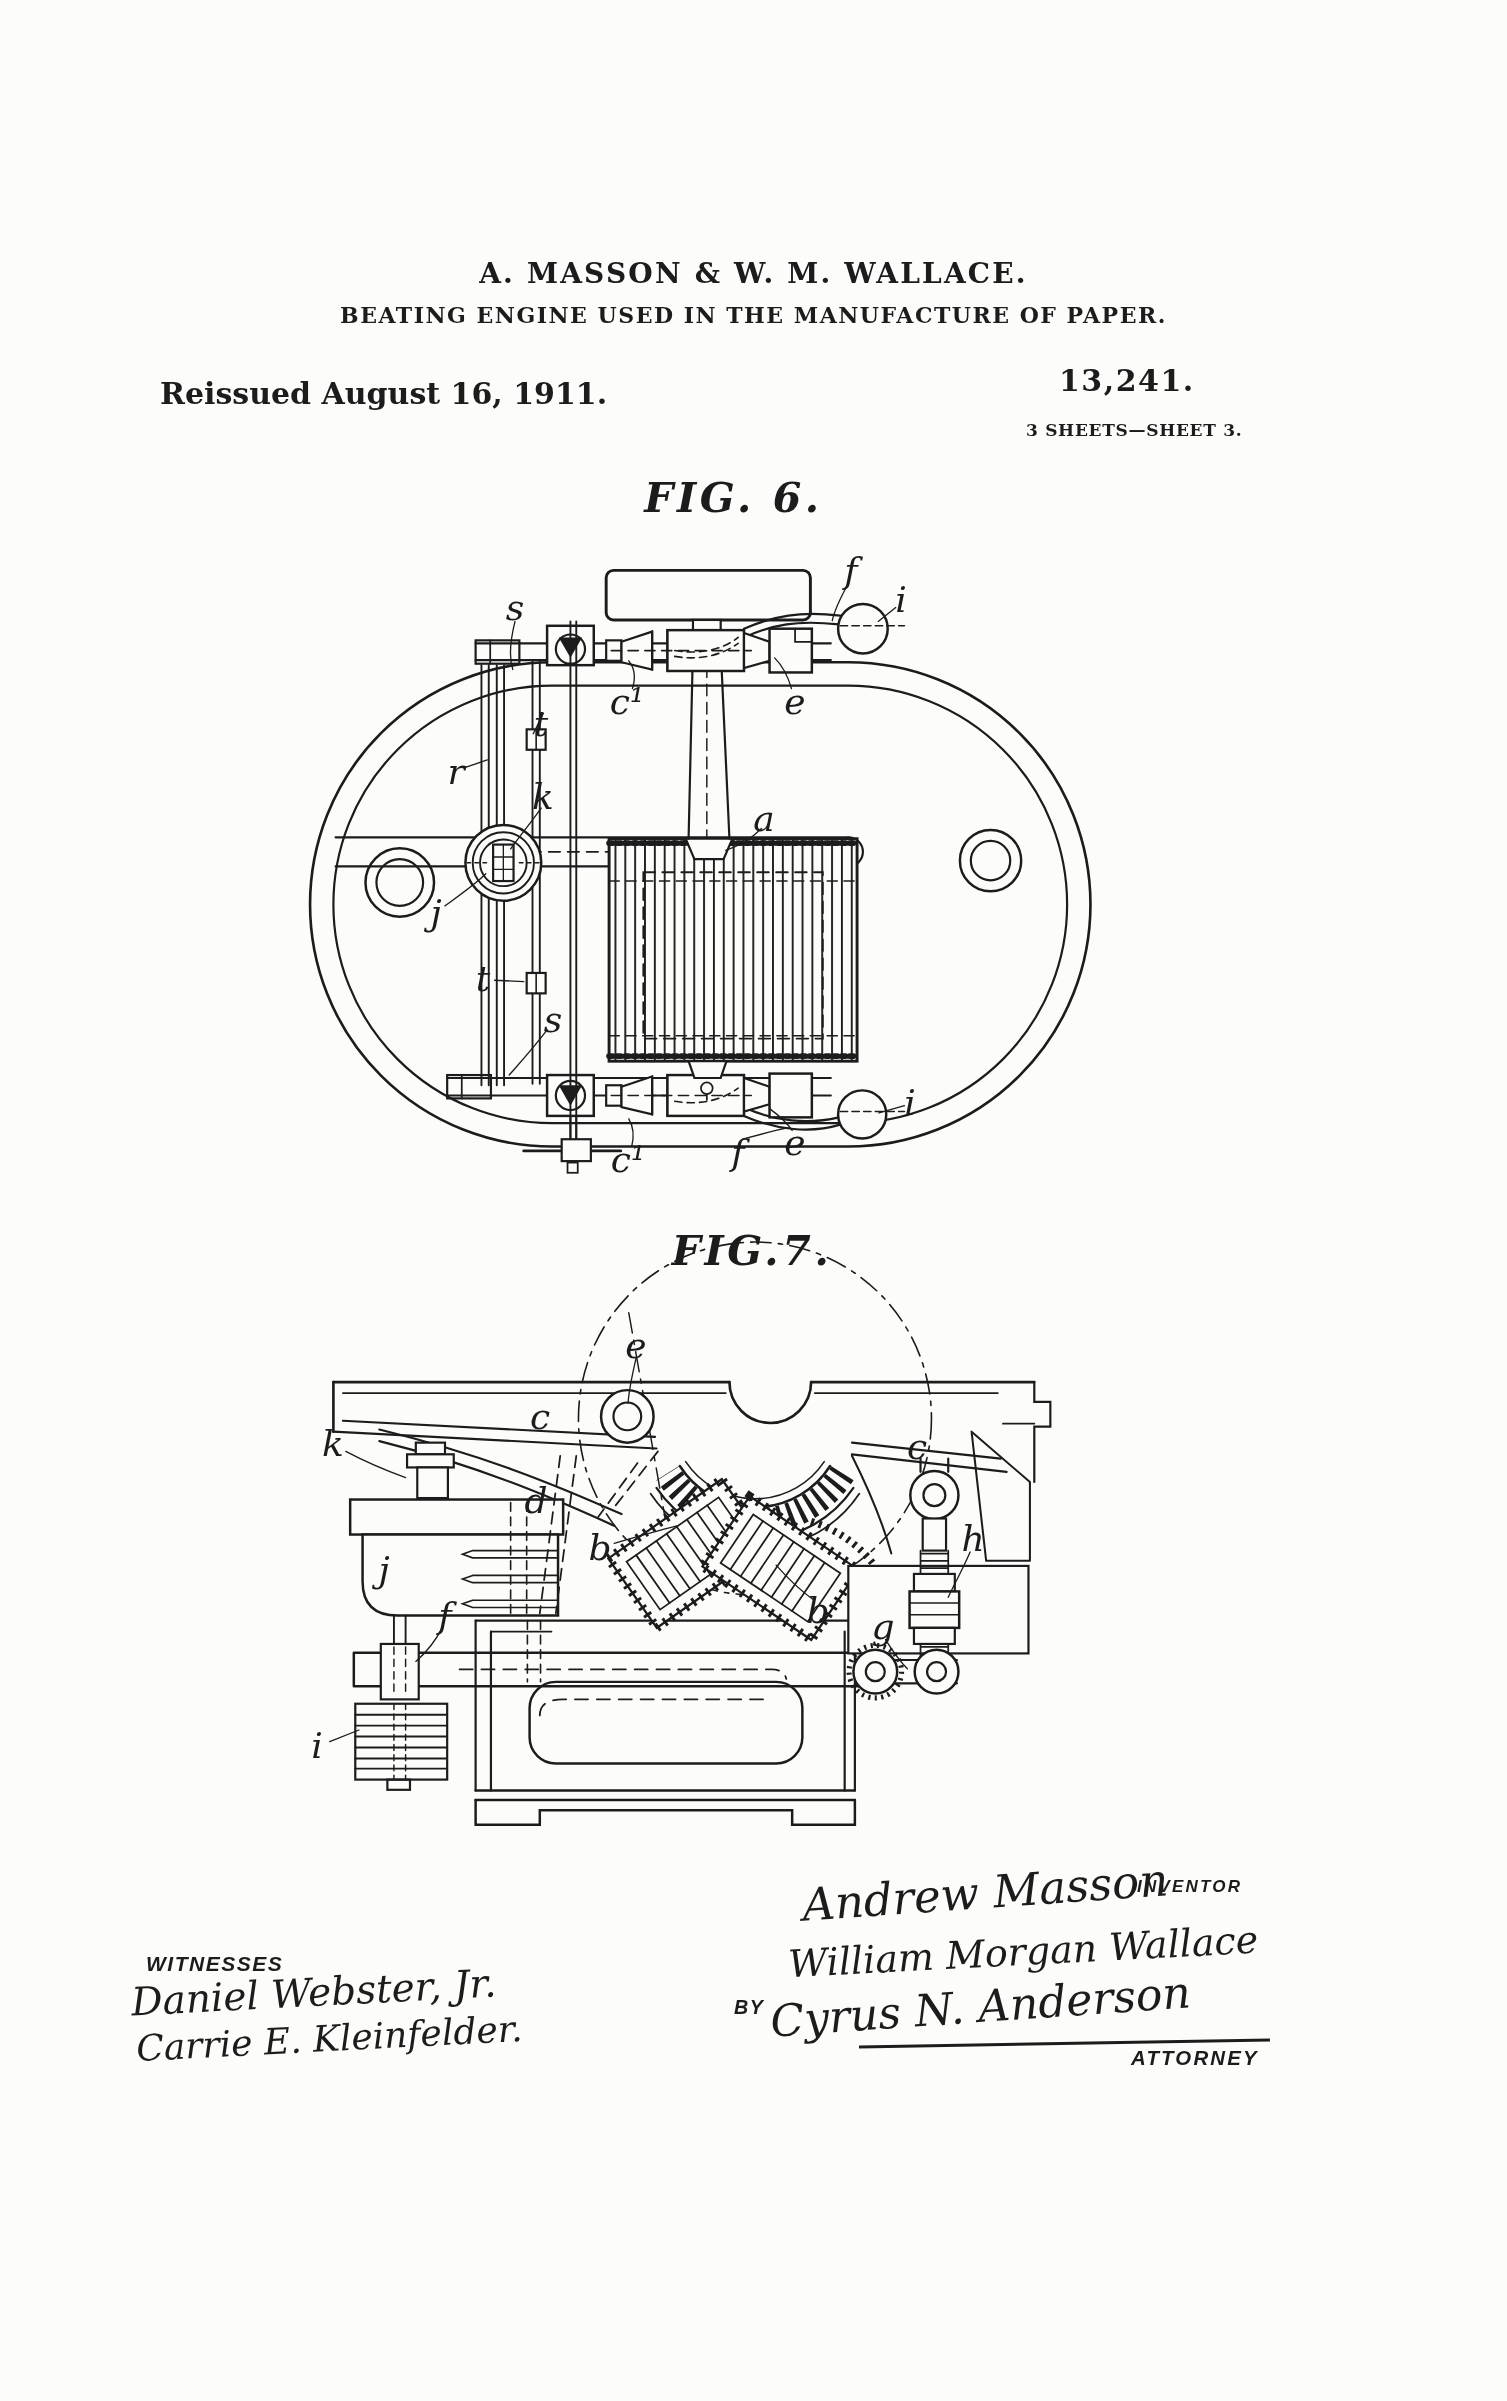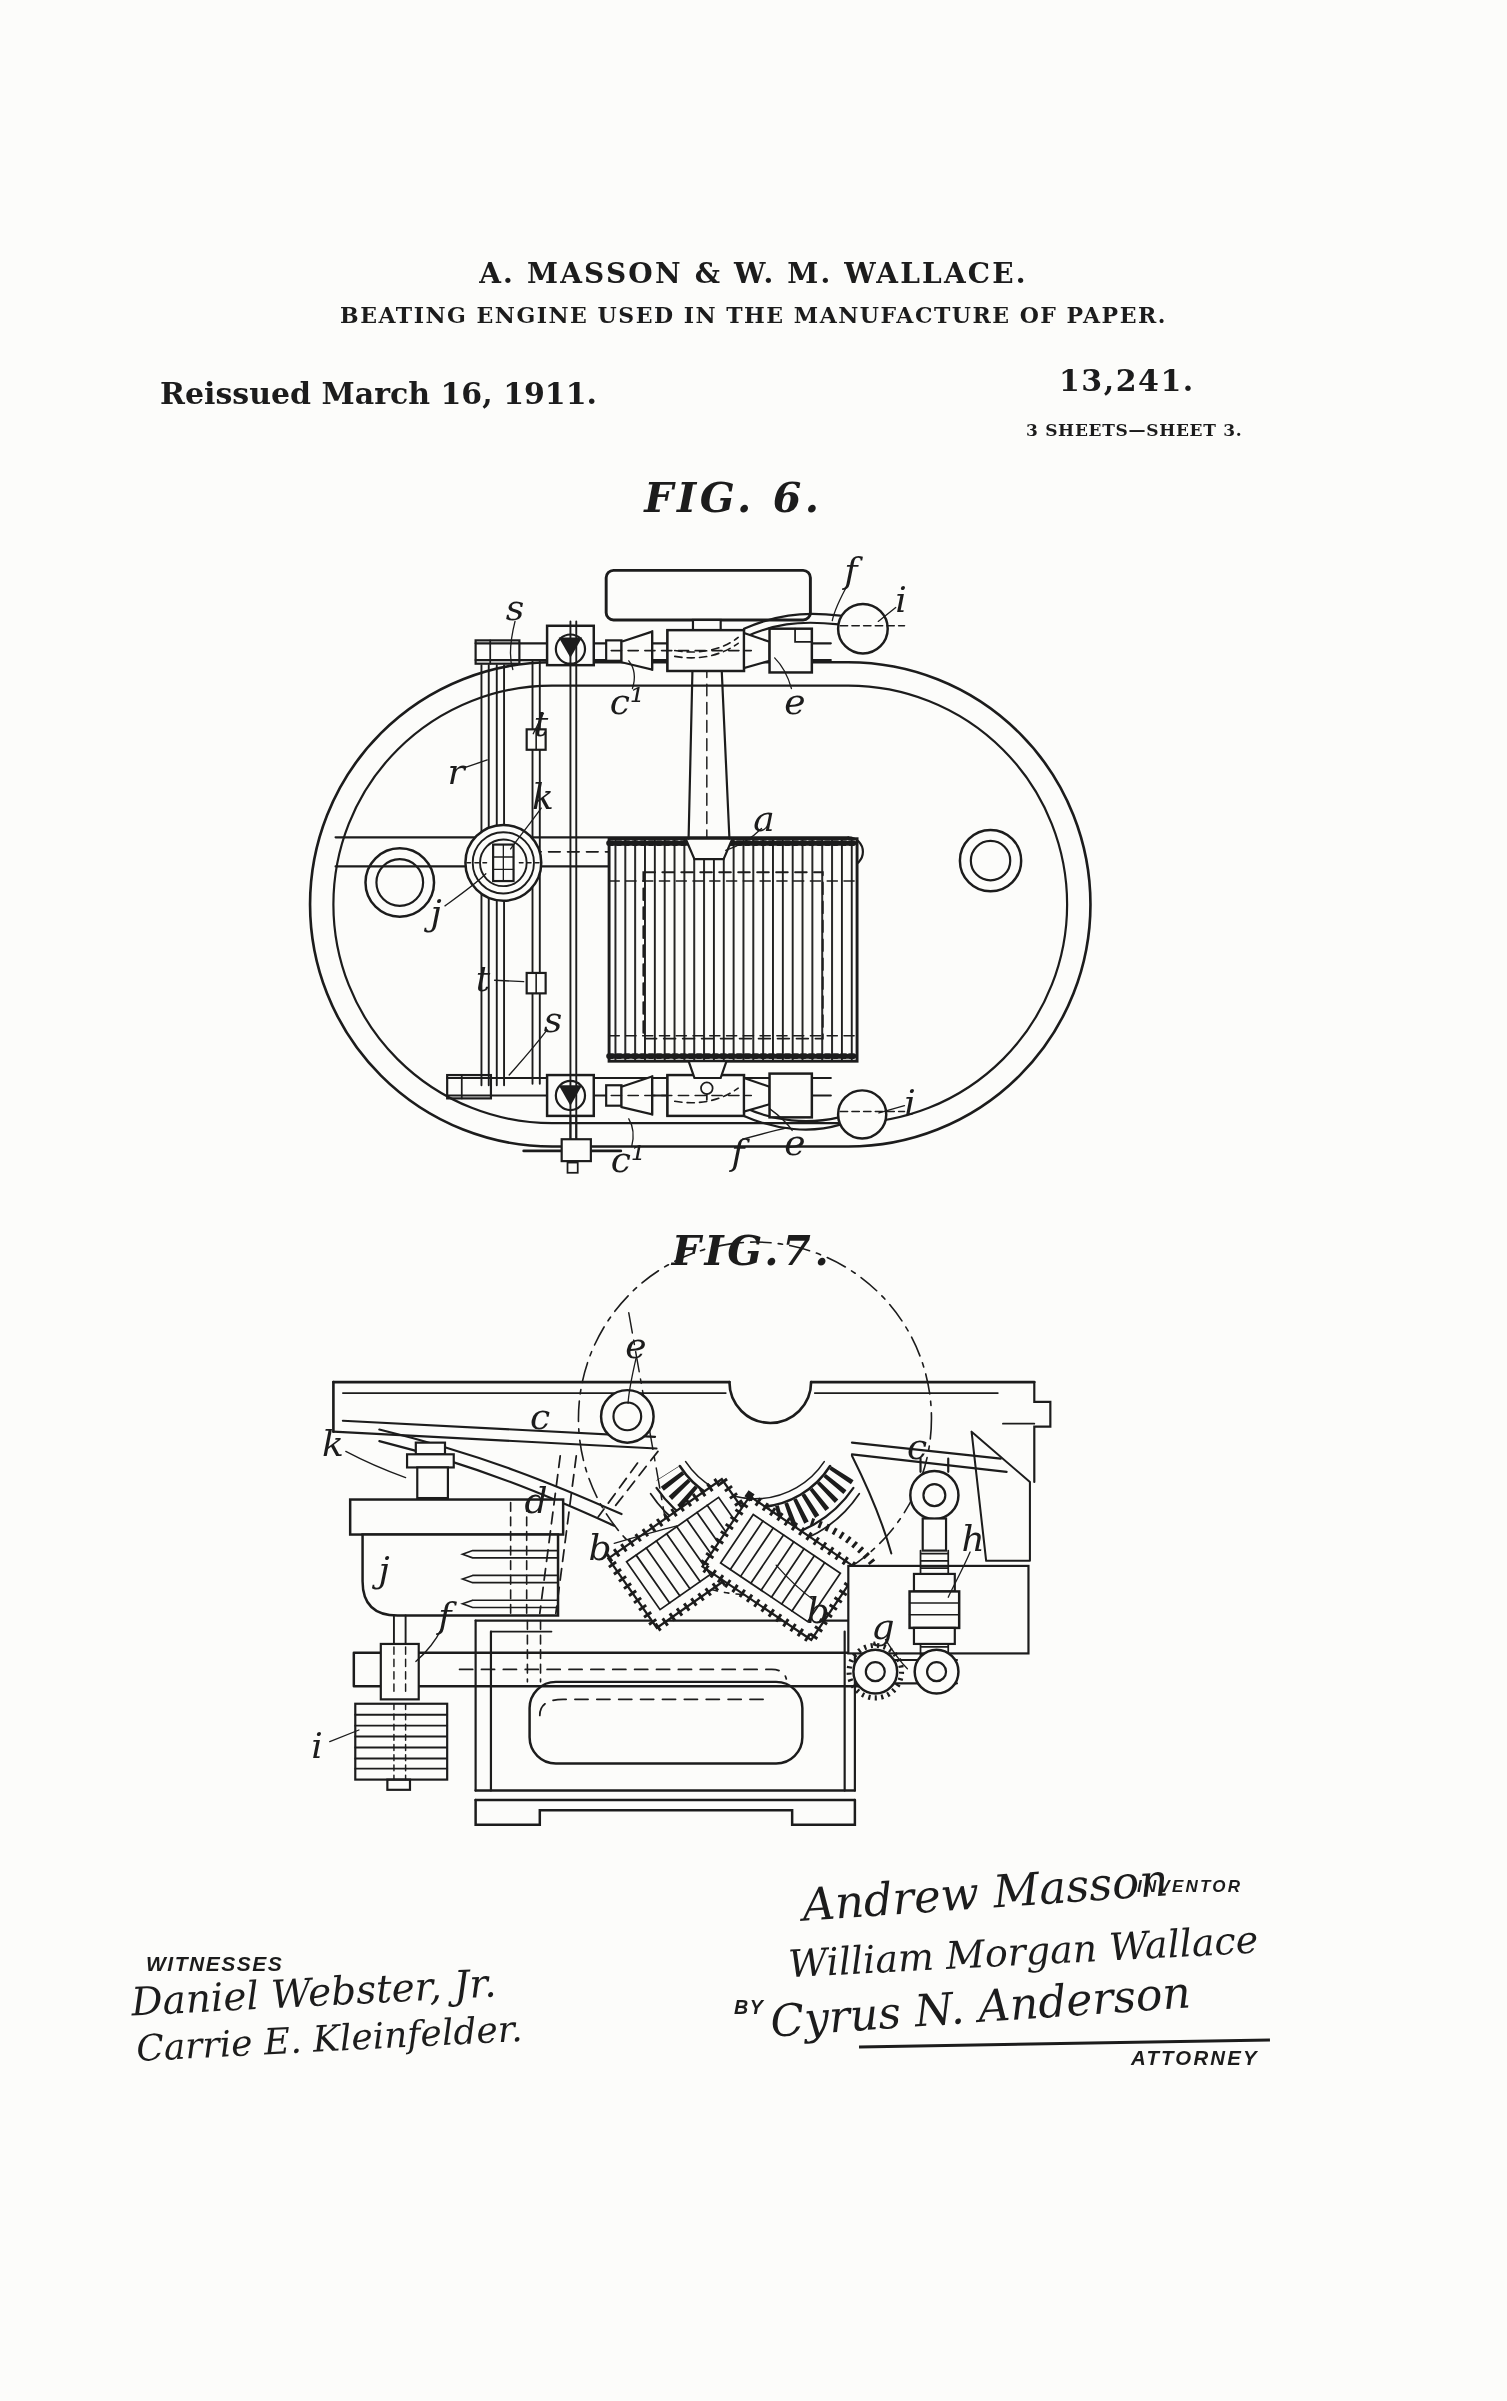--- a/index.html
+++ b/index.html
@@ -267,21 +267,21 @@
         <path d="M1330,2128 C1318,2156 1306,2176 1300,2190"></path>
         <path d="M1214,2248 C1224,2264 1234,2278 1244,2288"></path>
         <path d="M606,2232 C596,2252 584,2266 570,2278"></path>
         <path d="M452,2388 L492,2372"></path>
       </g>
     </g>
   </svg>
 
   <div class="abs center hdr1">A. MASSON &amp; W. M. WALLACE.</div>
   <div class="abs center hdr2">BEATING ENGINE USED IN THE MANUFACTURE OF PAPER.</div>
-  <div class="abs reissue">Reissued March 16, 1911.</div>
+  <div class="abs reissue">Reissued August 16, 1911.</div>
   <div class="abs patnum">13,241.</div>
   <div class="abs sheets">3 SHEETS—SHEET 3.</div>
 
   <div class="abs figtitle fig6-title">FIG. 6.</div>
   <div class="abs figtitle fig7-title">FIG.7.</div>
 
   <div class="abs">
       <span class="fig-label" style="left: 515px; top: 608px;">s</span>
       <span class="fig-label" style="left: 851px; top: 571px;">f</span>
       <span class="fig-label" style="left: 901px; top: 600px;">i</span>

